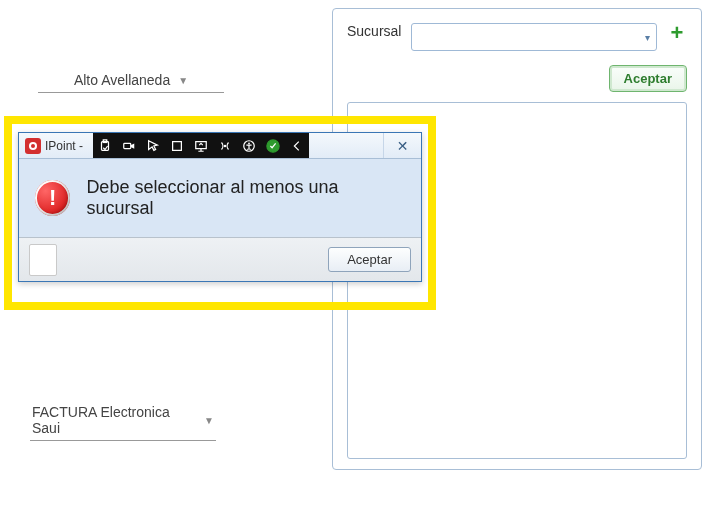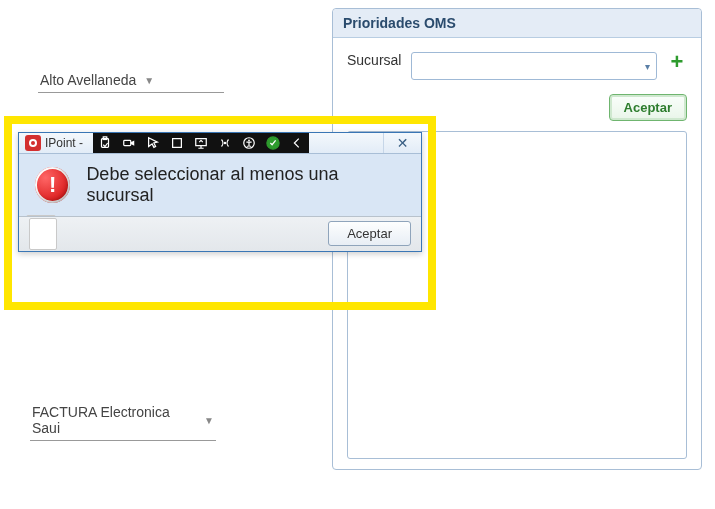--- a/index.html
+++ b/index.html
@@ -13,21 +13,21 @@
     font-size: 13px;
     color: #333;
   }
 
   
   .dropdown {
     position: absolute;
     border-bottom: 1px solid #999;
     display: flex;
     align-items: center;
-    justify-content: flex-start;
+    justify-content: center;
     padding: 4px 2px;
     font-size: 14px;
     color: #444;
     cursor: pointer;
   }
   .dropdown .caret {
     margin-left: 8px;
     color: #888;
     font-size: 10px;
   }
@@ -117,21 +117,21 @@
     position: absolute;
     left: 4px; top: 116px;
     width: 432px; height: 194px;
     border: 8px solid #ffe600;
     background: transparent;
     z-index: 5;
   }
   .modal {
     position: absolute;
     left: 18px; top: 132px;
-    width: 404px; height: 120px;
+    width: 404px; height: 150px;
     border: 1px solid #3a76b5;
     background: #d9e6f5;
     z-index: 6;
     display: flex;
     flex-direction: column;
     box-shadow: 0 2px 6px rgba(0,0,0,0.2);
   }
   .modal-titlebar {
     height: 26px;
     background: linear-gradient(#f4f8fc,#e2ecf7);
@@ -236,21 +236,20 @@
   <span>Alto Avellaneda</span>
   <span class="caret">▼</span>
 </div>
 
 <div class="dropdown" style="left:30px; top:400px; width:186px;">
   <span>FACTURA Electronica Saui</span>
   <span class="caret">▼</span>
 </div>
 
 <div class="panel">
-  <div class="panel-header">Prioridades OMS</div>
   <div class="panel-body">
     <div class="form-row">
       <span class="form-label">Sucursal</span>
       <div class="select-box">
         <span class="sel-caret">▾</span>
       </div>
       <div class="add-btn">
         <span>+</span>
       </div>
     </div>

